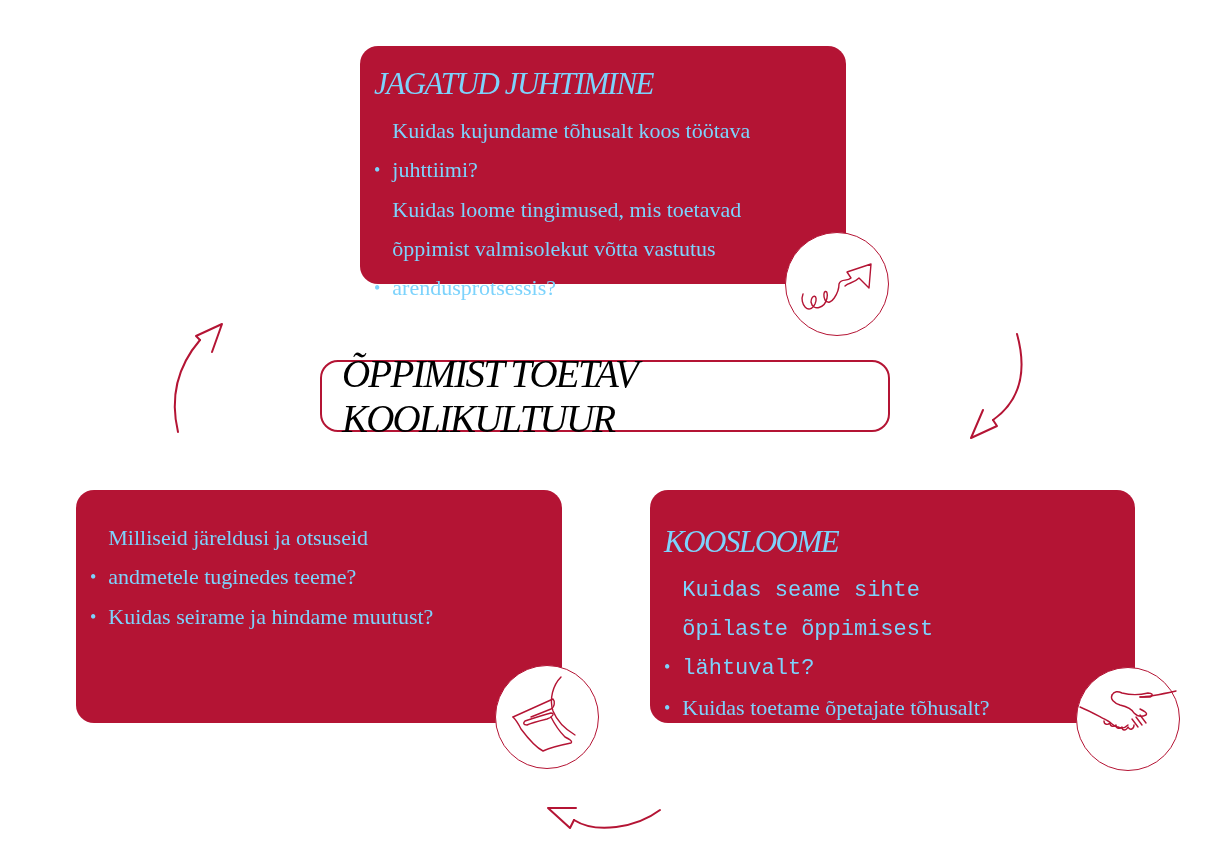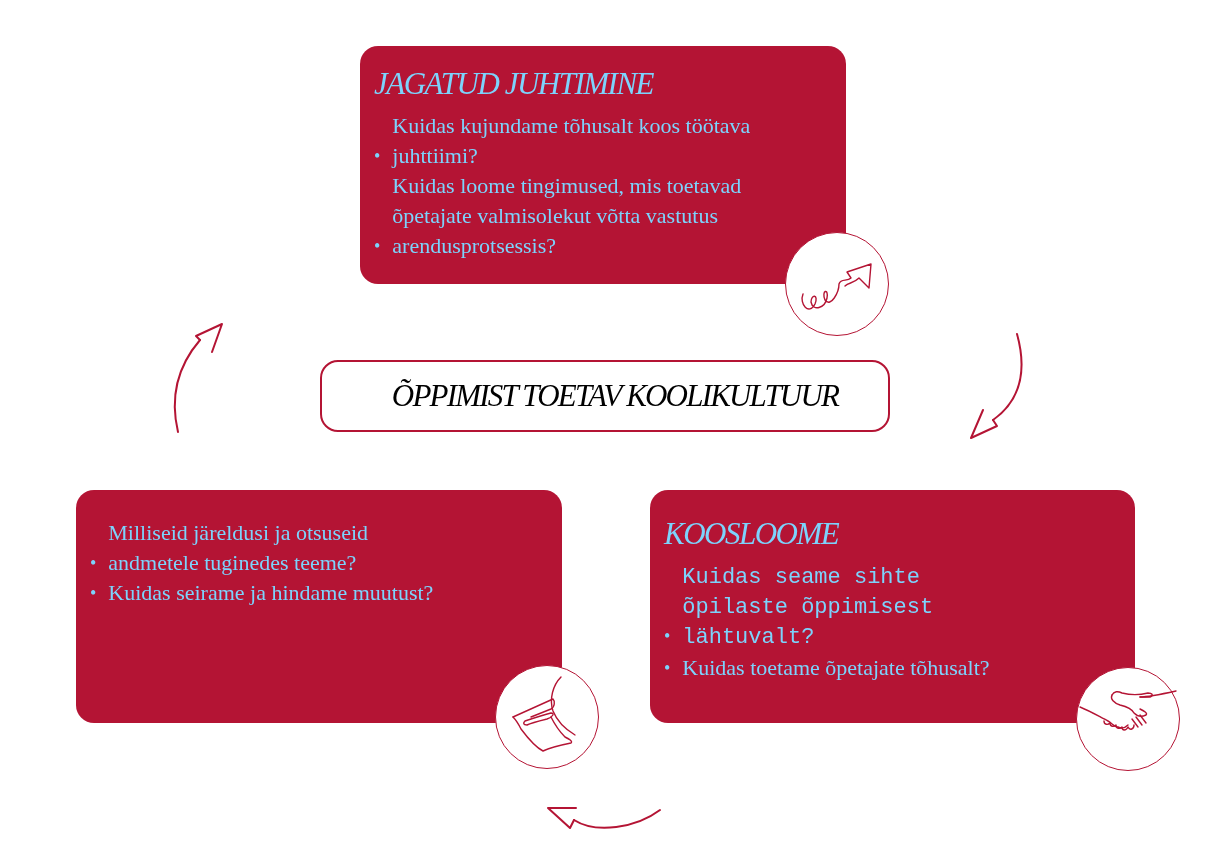--- a/index.html
+++ b/index.html
@@ -6,56 +6,56 @@
   body { width: 1212px; height: 858px; position: relative; overflow: hidden;
          font-family: "Liberation Serif", "DejaVu Serif", serif; }
   .box {
     position: absolute; background: #B41434; color: #7dd3fc;
     border-radius: 18px; box-sizing: border-box; text-align: left;
   }
   .box-title {
     font-style: italic; font-size: 31px; letter-spacing: -1.5px;
     line-height: 31px; margin: 0; font-weight: normal;
   }
-  .bullets { list-style: none; margin: 0; padding: 0; font-size: 22px; line-height: 30px; }
+  .bullets { list-style: none; margin: 0; padding: 0; font-size: 22px; line-height: 39px; }
   .bullets li { margin: 0; }
   .bullets li .dot { display: inline-block; margin-right: 12px; font-size: 18px; vertical-align: 1px; }
   #box-top { left: 360px; top: 46px; width: 486px; height: 238px; padding: 22px 14px 0 14px; }
   #box-top .box-title { margin-bottom: 12px; }
   #box-left { left: 76px; top: 490px; width: 486px; height: 233px; padding: 28px 14px 0 14px; }
   #box-left .box-title { margin-bottom: 8px; line-height: 33px; }
-  #box-right { left: 650px; top: 490px; width: 485px; height: 233px; padding: 28px 14px 0 14px; }
+  #box-right { left: 650px; top: 490px; width: 485px; height: 233px; padding: 36px 14px 0 14px; }
   #box-right .box-title { margin-bottom: 14px; }
   .center-pill {
     position: absolute; left: 320px; top: 360px; width: 570px; height: 72px;
     border: 2px solid #B41434; border-radius: 18px; box-sizing: border-box;
     display: flex; align-items: center; justify-content: center; background: #ffffff;
   }
   .center-pill span {
-    font-style: italic; font-size: 31px; letter-spacing: -1.8px; color: #000000;
+    font-style: italic; font-size: 39px; letter-spacing: -1.8px; color: #000000;
     padding-left: 20px;
   }
   .icon-circle {
     position: absolute; width: 104px; height: 104px; border-radius: 50%;
     background: #ffffff; border: 1.5px solid #B41434; box-sizing: border-box;
     display: flex; align-items: center; justify-content: center;
   }
   #icon-growth { left: 785px; top: 232px; }
   #icon-document { left: 495px; top: 665px; }
   #icon-handshake { left: 1076px; top: 667px; }
   .arrow { position: absolute; }
 </style>
 </head>
 <body>
 
 <div class="box" id="box-top">
   <h2 class="box-title">JAGATUD JUHTIMINE</h2>
   <ul class="bullets">
     <li><span class="dot">•</span><span style="display:inline-block;width:380px;">Kuidas kujundame tõhusalt koos töötava juhttiimi?</span></li>
-    <li><span class="dot">•</span><span style="display:inline-block;width:430px;">Kuidas loome tingimused, mis toetavad õpetajate valmisolekut võtta vastutus arendusprotsessis?</span></li>
+    <li><span class="dot">•</span><span style="display:inline-block;width:430px;">Kuidas loome tingimused, mis toetavad õppimist valmisolekut võtta vastutus arendusprotsessis?</span></li>
   </ul>
 </div>
 
 <div class="box" id="box-left">
   <ul class="bullets">
     <li><span class="dot">•</span><span style="display:inline-block;width:330px;">Milliseid järeldusi ja otsuseid andmetele tuginedes teeme?</span></li>
     <li><span class="dot">•</span><span>Kuidas seirame ja hindame muutust?</span></li>
   </ul>
 </div>
 

